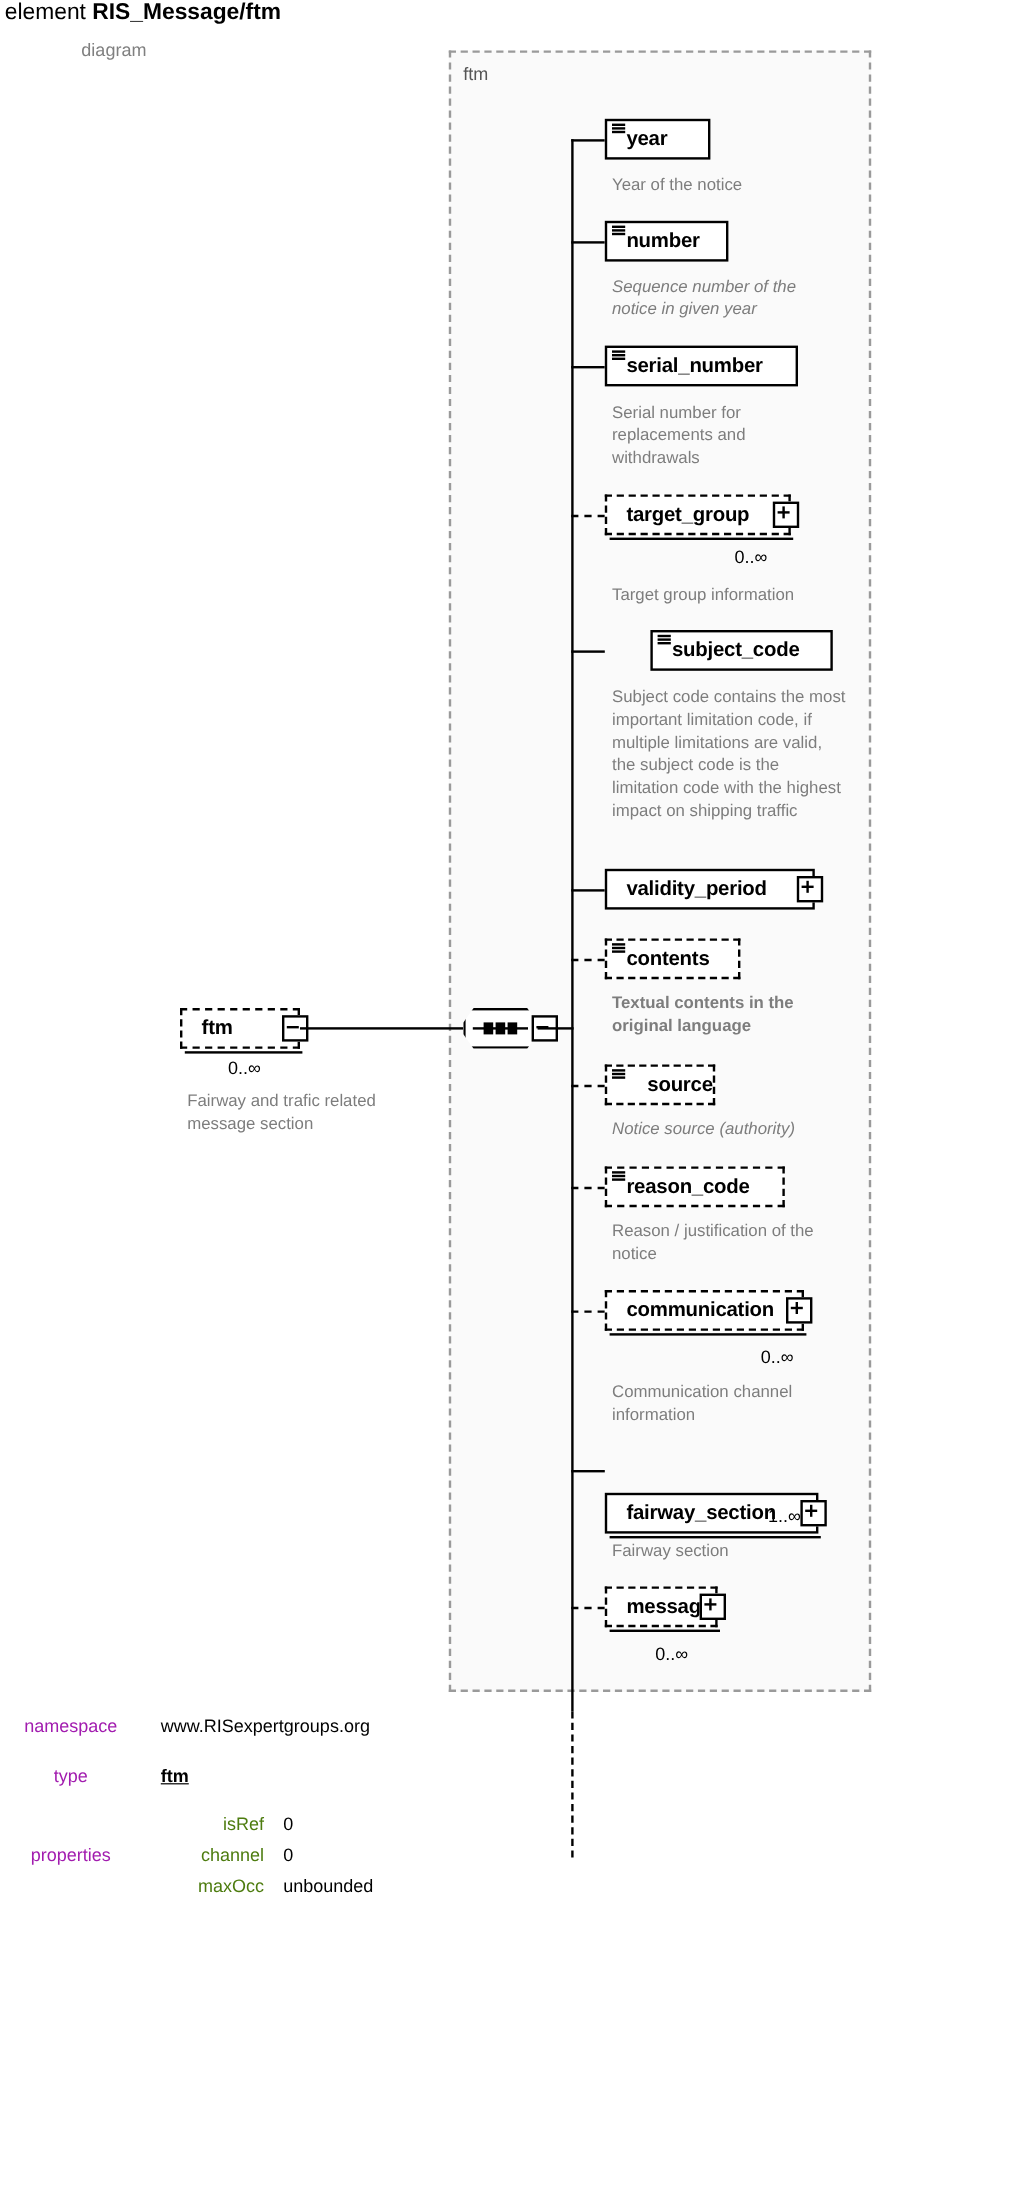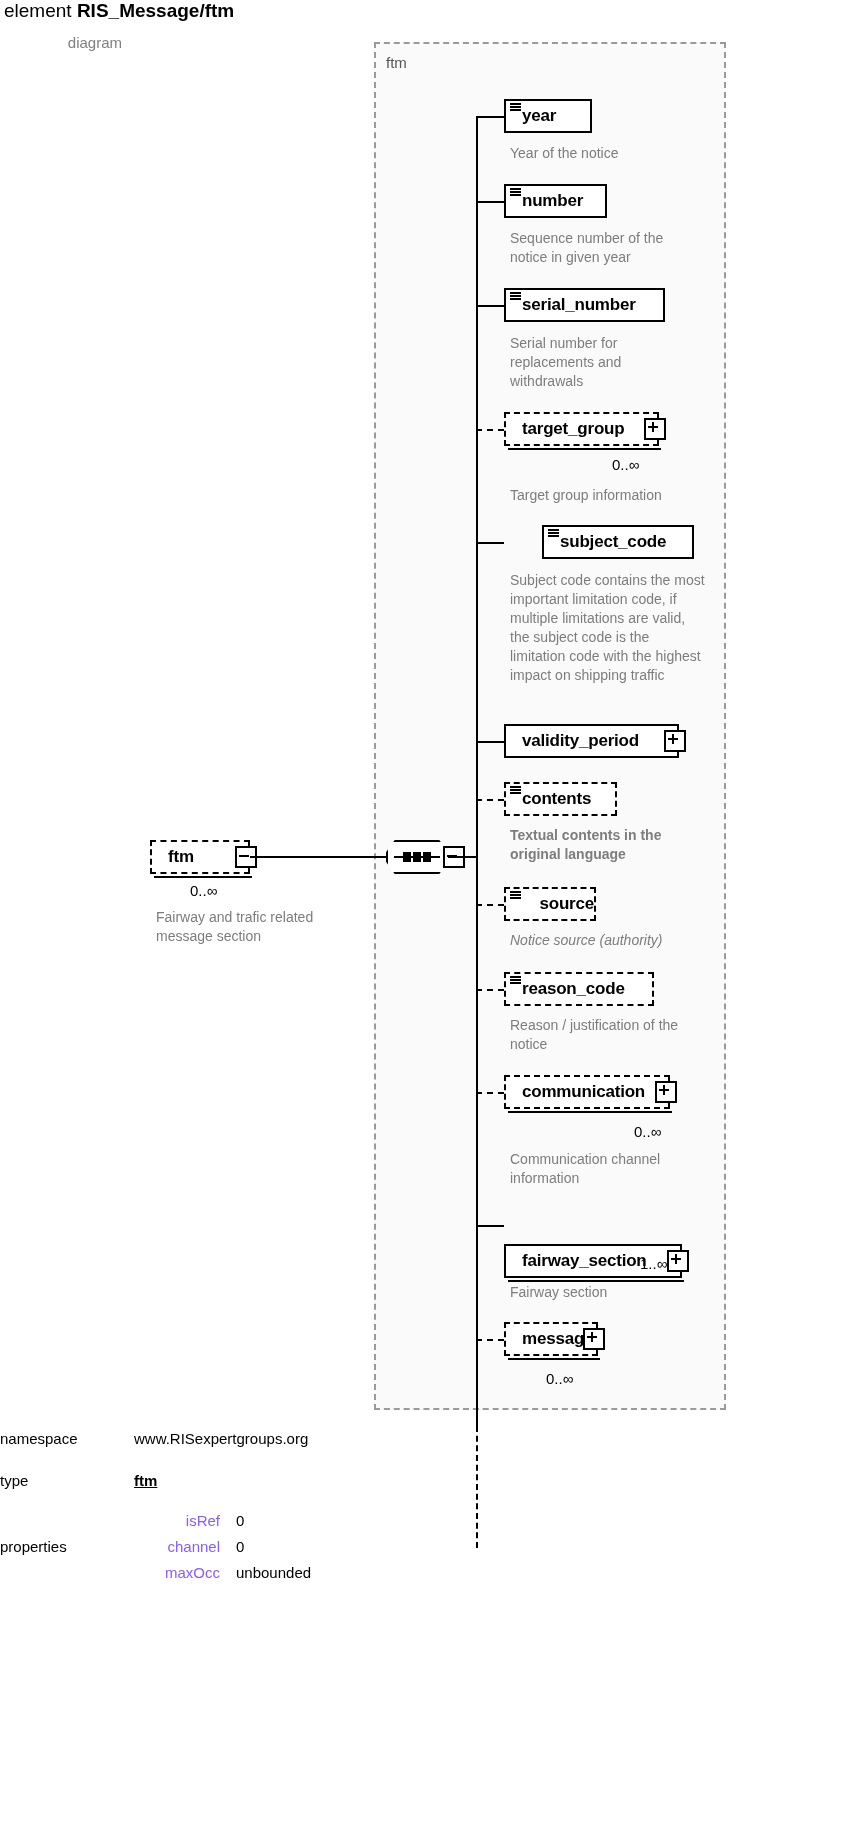--- a/index.html
+++ b/index.html
@@ -77,24 +77,24 @@
              clip-path:polygon(14% 0,86% 0,100% 36%,100% 64%,86% 100%,14% 100%,0 64%,0 36%);}
   #seq .sh{position:absolute;left:6px;top:6px;width:62px;height:34px;background:#c0c0c0;z-index:-1;
            clip-path:polygon(14% 0,86% 0,100% 36%,100% 64%,86% 100%,14% 100%,0 64%,0 36%);}
   #seq .bar{position:absolute;left:8px;top:16px;width:46px;height:2px;background:#000;}
   #seq .d{position:absolute;top:12px;width:8px;height:10px;background:#000;}
   #seq .d1{left:17px;} #seq .d2{left:27px;} #seq .d3{left:37px;}
 
   
   #footer{position:absolute;left:0;top:1430px;width:860px;}
   .f-row{position:relative;height:30px;}
-  .f-key{position:absolute;width:118px;text-align:left;font-size:15px;color:#000000;}
+  .f-key{position:absolute;width:118px;text-align:center;font-size:15px;color:#a21caf;}
   .f-val{position:absolute;left:134px;font-size:15px;color:#000;}
   .f-val.link{text-decoration:underline;font-weight:bold;}
-  .p-key{position:absolute;width:86px;text-align:right;font-size:15px;color:#8b5cf6;}
+  .p-key{position:absolute;width:86px;text-align:right;font-size:15px;color:#4d7c0f;}
   .p-val{position:absolute;font-size:15px;color:#000;}
 </style>
 </head>
 <body>
 
 <div id="header">
   <div id="title">
     <span>element</span>
     <b>RIS_Message/ftm</b>
   </div>
@@ -146,21 +146,21 @@
 <div class="ln h" style="left:476px;top:201px;width:28px;"></div>
 <div class="node solid" style="left:504px;top:184px;width:103px;">
   <div class="shadow"></div>
   <span class="elm-glyph">
       <i></i>
       <i></i>
       <i></i>
     </span>
   <span class="nm">number</span>
 </div>
-<div class="doc" style="left:510px;top:229px;width:185px;">Sequence number of the notice in given year</div>
+<div class="doc" style="left:510px;top:229px;width:185px;font-style:italic;">Sequence number of the notice in given year</div>
 
 <div class="ln h" style="left:476px;top:305px;width:28px;"></div>
 <div class="node solid" style="left:504px;top:288px;width:161px;">
   <div class="shadow"></div>
   <span class="elm-glyph">
       <i></i>
       <i></i>
       <i></i>
     </span>
   <span class="nm">serial_number</span>

